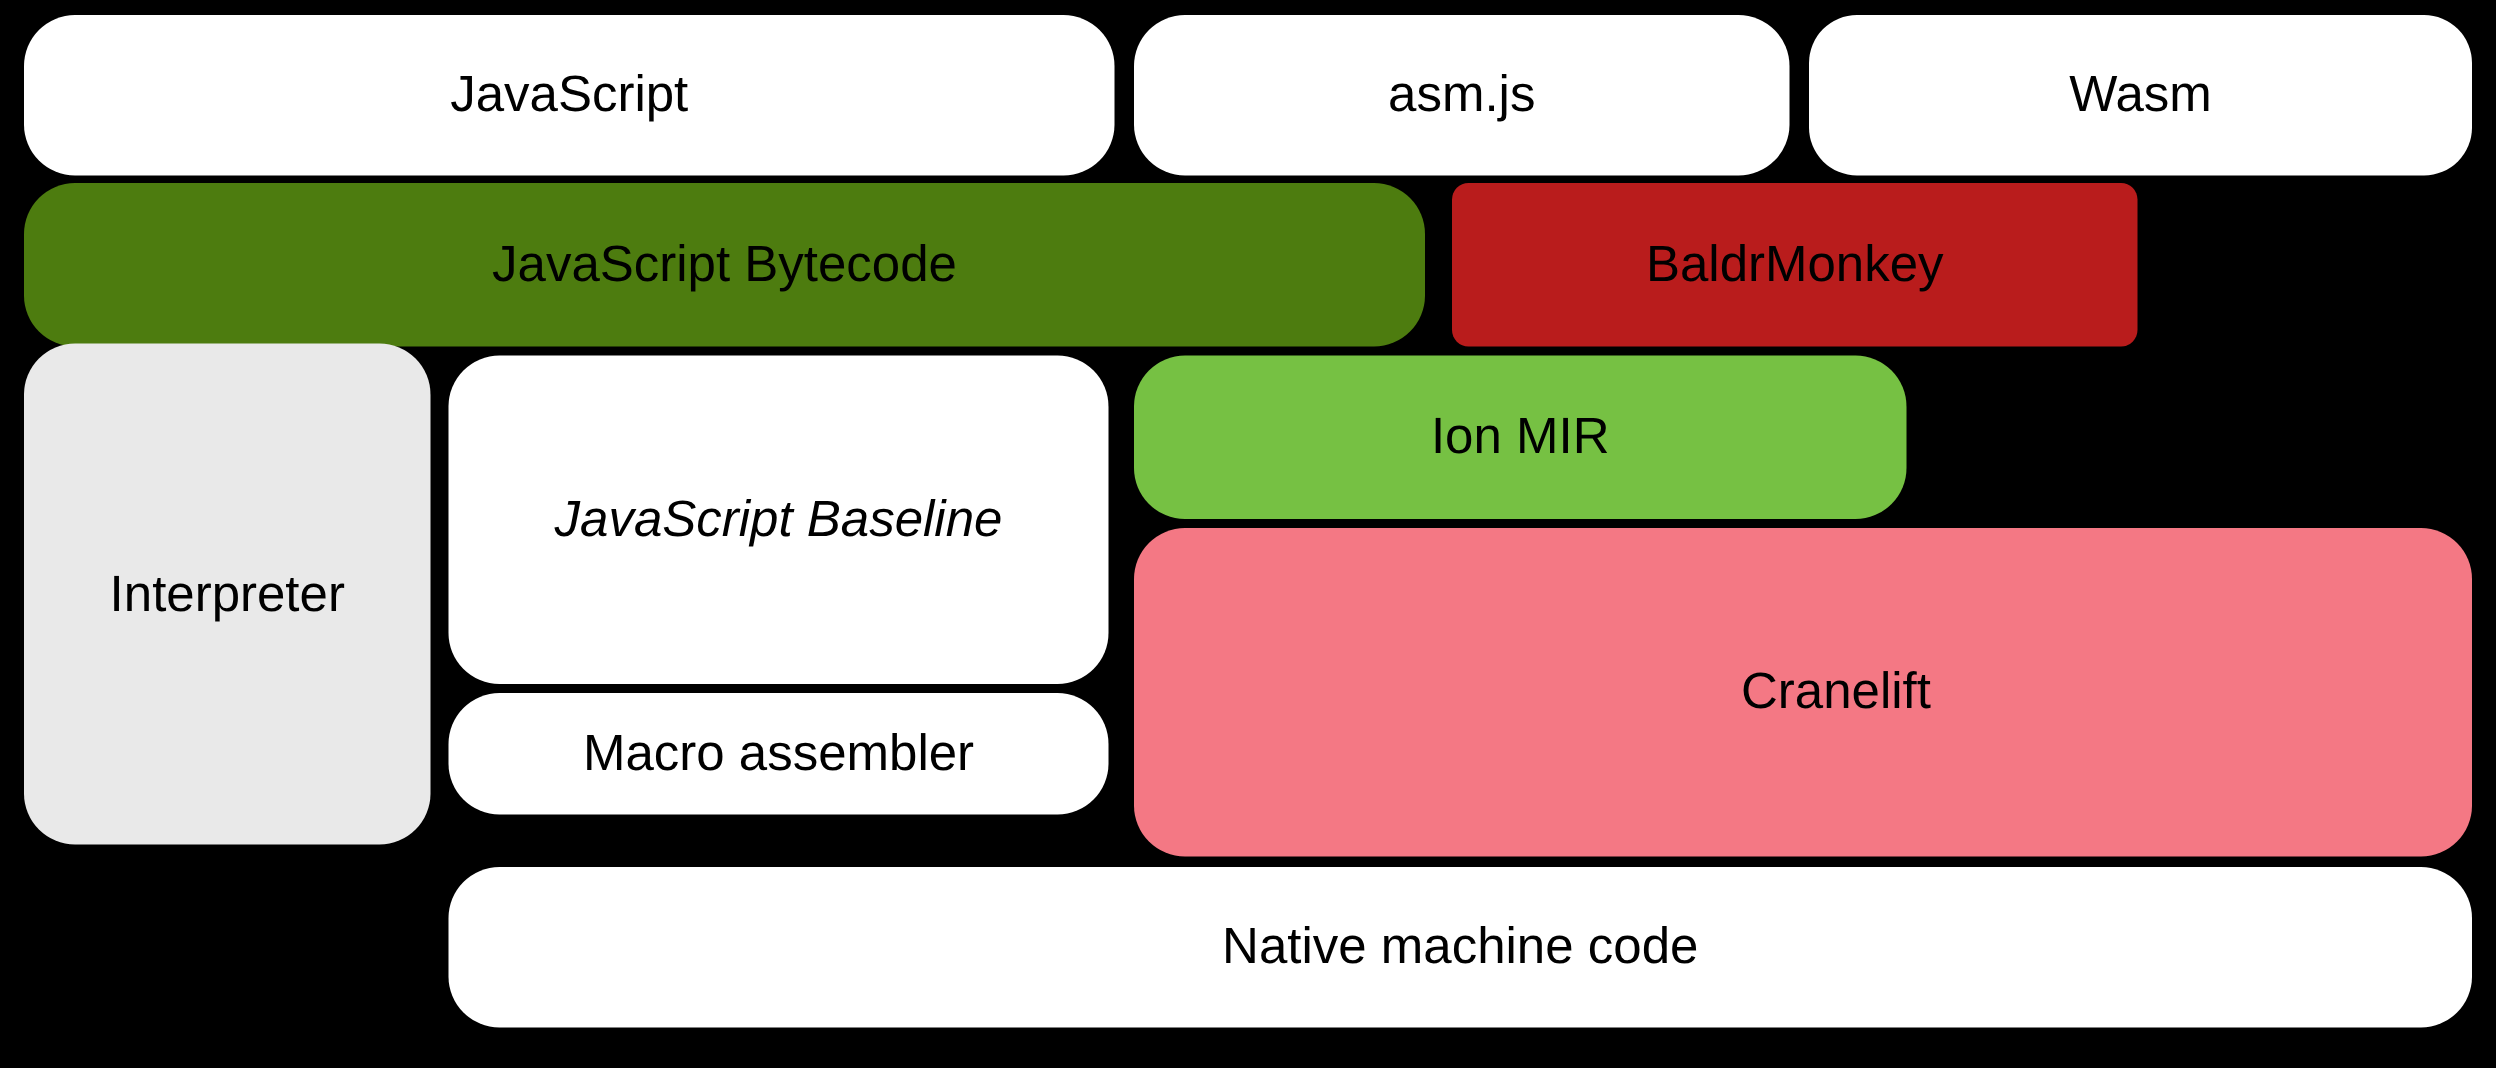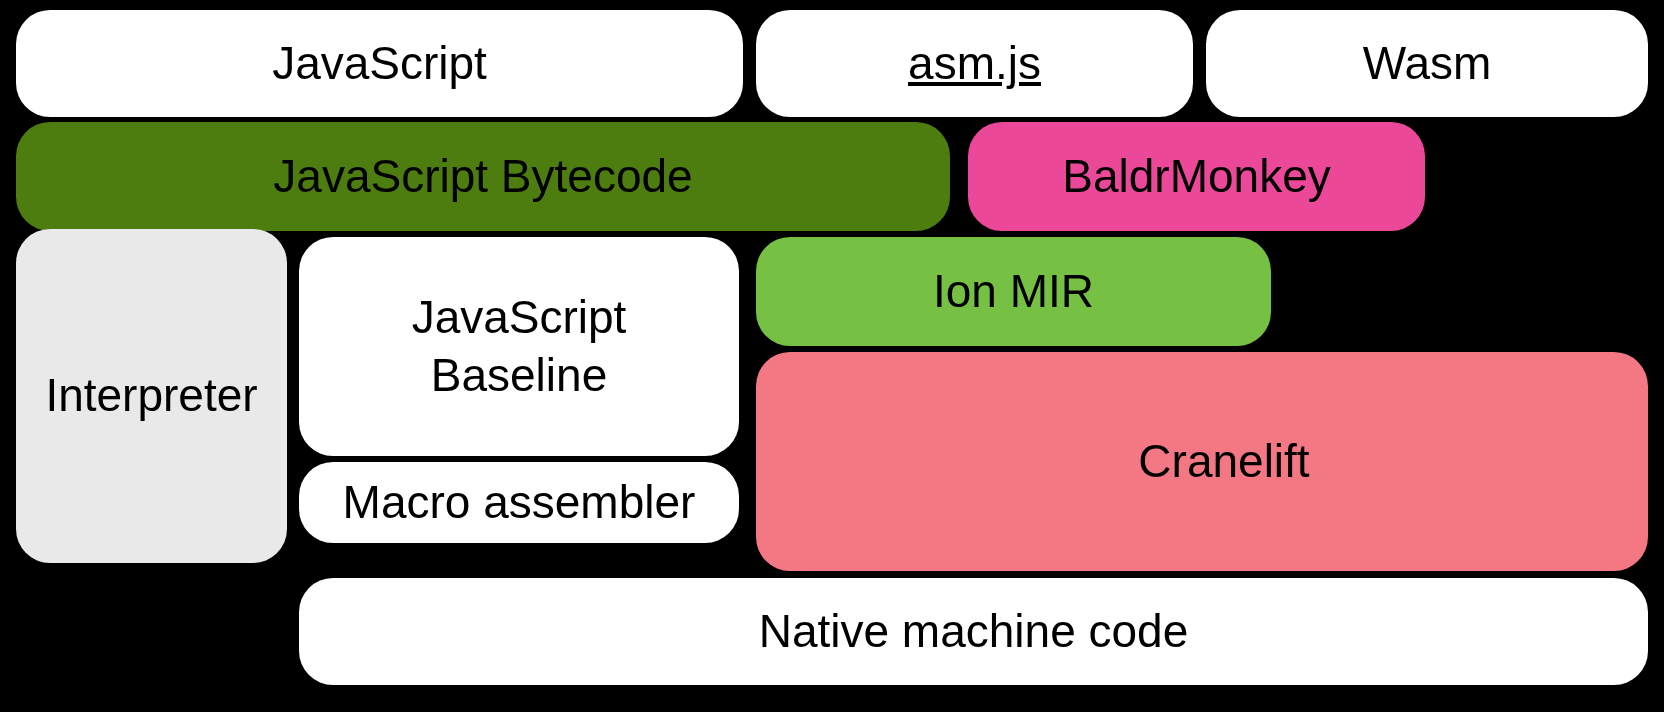--- a/index.html
+++ b/index.html
@@ -16,38 +16,38 @@
     overflow: hidden;
   }
   .box {
     position: absolute;
     border-radius: 34px;
     display: flex;
     align-items: center;
     justify-content: center;
     text-align: center;
     color: #000000;
-    font-size: 46px;
+    font-size: 34px;
     line-height: 1.25;
     box-sizing: border-box;
   }
   .box .label {
     display: block;
     padding: 0 24px;
   }
   
   #b-javascript   { left: 16px;   top: 10px;  width: 727px;  height: 107px; }
-  #b-asmjs        { left: 756px;  top: 10px;  width: 437px;  height: 107px; text-decoration: underline; }
-  #b-wasm         { left: 1206px; top: 10px;  width: 442px;  height: 107px; }
+  #b-asmjs        { left: 756px;  top: 10px;  width: 437px;  height: 107px; }
+  #b-wasm         { left: 1206px; top: 10px;  width: 442px;  height: 107px; border-radius: 32px; }
   #b-bytecode     { left: 16px;   top: 122px; width: 934px;  height: 109px; }
   #b-baldrmonkey  { left: 968px;  top: 122px; width: 457px;  height: 109px; }
   #b-interpreter  { left: 16px;   top: 229px; width: 271px;  height: 334px; }
   #b-interpreter .label { padding: 0 4px; }
   #b-baseline     { left: 299px;  top: 237px; width: 440px;  height: 219px; }
-  #b-baseline .label { padding: 0 40px; }
+  #b-baseline .label { padding: 0 40px; font-style: italic; }
   #b-ionmir       { left: 756px;  top: 237px; width: 515px;  height: 109px; }
   #b-cranelift    { left: 756px;  top: 352px; width: 892px;  height: 219px; }
   #b-macro        { left: 299px;  top: 462px; width: 440px;  height: 81px; }
   #b-native       { left: 299px;  top: 578px; width: 1349px; height: 107px; }
 </style>
 </head>
 <body>
 
 <div class="canvas">
 
@@ -60,21 +60,21 @@
   </div>
 
   <div class="box" id="b-wasm" style="background: rgb(255, 255, 255);">
     <span class="label">Wasm</span>
   </div>
 
   <div class="box" id="b-bytecode" style="background: #4d7c0f;">
     <span class="label">JavaScript Bytecode</span>
   </div>
 
-  <div class="box" id="b-baldrmonkey" style="background: #ec4899;">
+  <div class="box" id="b-baldrmonkey" style="background: #b91c1c; border-radius: 11px;">
     <span class="label">BaldrMonkey</span>
   </div>
 
   <div class="box" id="b-interpreter" style="background: rgb(233, 233, 233);">
     <span class="label">Interpreter</span>
   </div>
 
   <div class="box" id="b-baseline" style="background: rgb(255, 255, 255);">
     <span class="label">JavaScript Baseline</span>
   </div>

